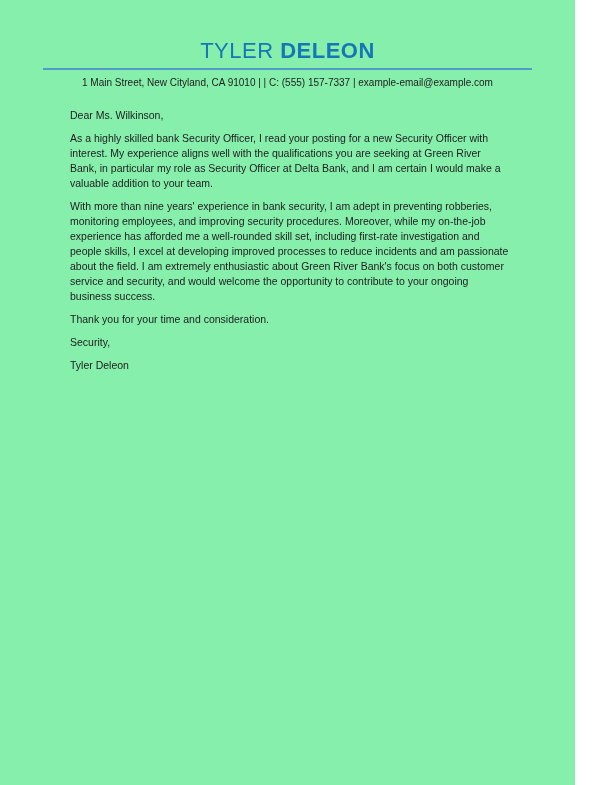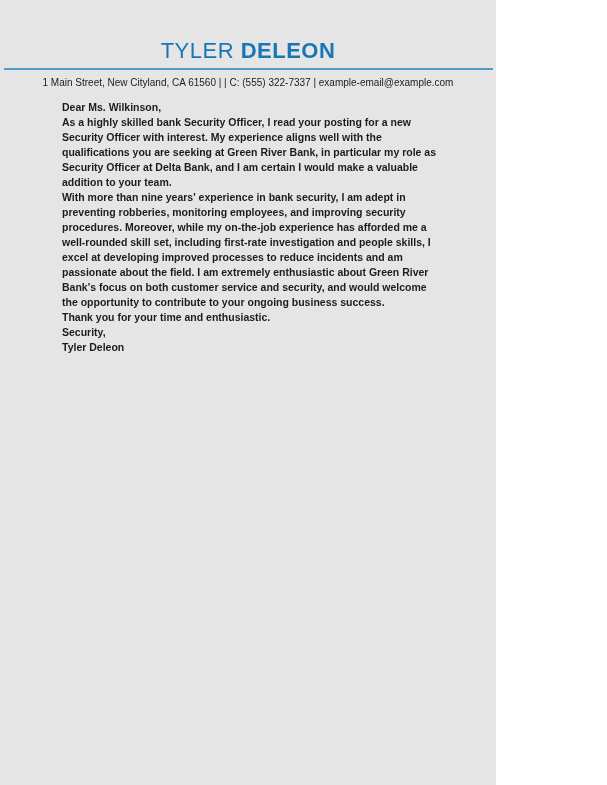--- a/index.html
+++ b/index.html
@@ -2,23 +2,23 @@
 <html style="--accent: #1777b6; --divider: #4f9cc9;"><head>
 <meta charset="utf-8">
 <style>
   html, body {
     margin: 0;
     padding: 0;
     background: #ffffff;
   }
   .page {
     position: relative;
-    width: 496px;
+    width: 575px;
     height: 785px;
-    background: #e5e5e5;
+    background: #86efac;
     font-family: "Liberation Sans", "DejaVu Sans", sans-serif;
     color: #1c1c1c;
     overflow: hidden;
     box-sizing: border-box;
   }
   .letter-header {
     padding-top: 39px;
     text-align: center;
   }
   .page-title {
@@ -44,42 +44,41 @@
     color: #1c1c1c;
   }
   .letter-body {
     box-sizing: border-box;
     padding: 11px 58px 0 62px;
     font-size: 10.5px;
     line-height: 15px;
     text-align: left;
   }
   .letter-body p {
-    margin: 0;
-    font-weight: bold;
+    margin: 8px;
   }
   .salutation { margin-bottom: 6px; }
   .para       { margin-bottom: 11px; }
   .thanks     { margin-bottom: 5px; }
   .valediction{ margin-bottom: 28px; }
   .signature  { margin-bottom: 0; }
 </style>
 </head>
 <body>
 
 <div class="page">
 
   <header class="letter-header">
     <h1 class="page-title"><span class="first-name">TYLER</span> <span class="last-name">DELEON</span></h1>
     <div class="header-divider"></div>
-    <div class="contact-line">1 Main Street, New Cityland, CA 61560 | | C: (555) 322-7337 | example-email@example.com</div>
+    <div class="contact-line">1 Main Street, New Cityland, CA 91010 | | C: (555) 157-7337 | example-email@example.com</div>
   </header>
 
   <main class="letter-body">
     <p class="salutation">Dear Ms. Wilkinson,</p>
     <p class="para">As a highly skilled bank Security Officer, I read your posting for a new Security Officer with interest. My experience aligns well with the qualifications you are seeking at Green River Bank, in particular my role as Security Officer at Delta Bank, and I am certain I would make a valuable addition to your team.</p>
     <p class="para">With more than nine years' experience in bank security, I am adept in preventing robberies, monitoring employees, and improving security procedures. Moreover, while my on-the-job experience has afforded me a well-rounded skill set, including first-rate investigation and people skills, I excel at developing improved processes to reduce incidents and am passionate about the field. I am extremely enthusiastic about Green River Bank's focus on both customer service and security, and would welcome the opportunity to contribute to your ongoing business success.</p>
-    <p class="thanks">Thank you for your time and enthusiastic.</p>
+    <p class="thanks">Thank you for your time and consideration.</p>
     <p class="valediction">Security,</p>
     <p class="signature">Tyler Deleon</p>
   </main>
 
 </div>
 
 </body></html>

